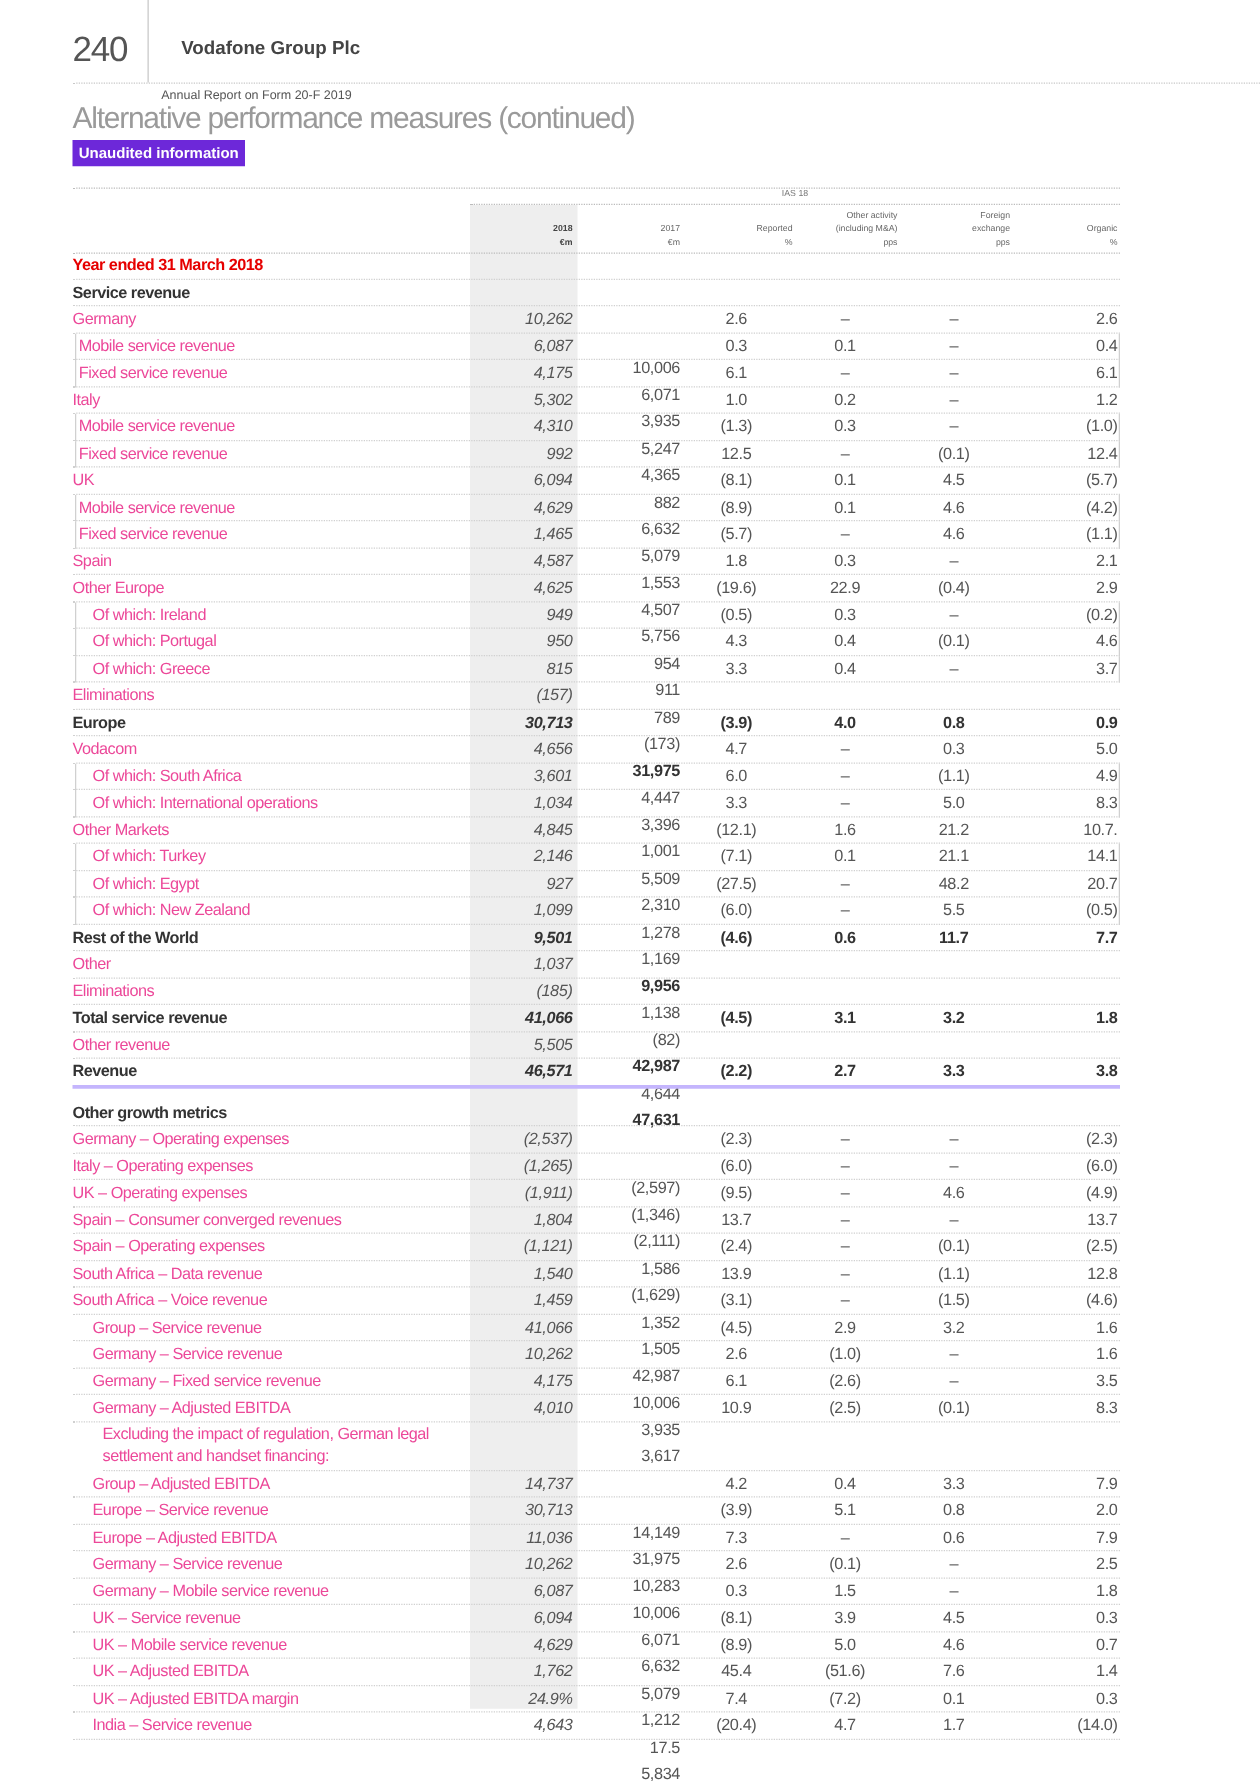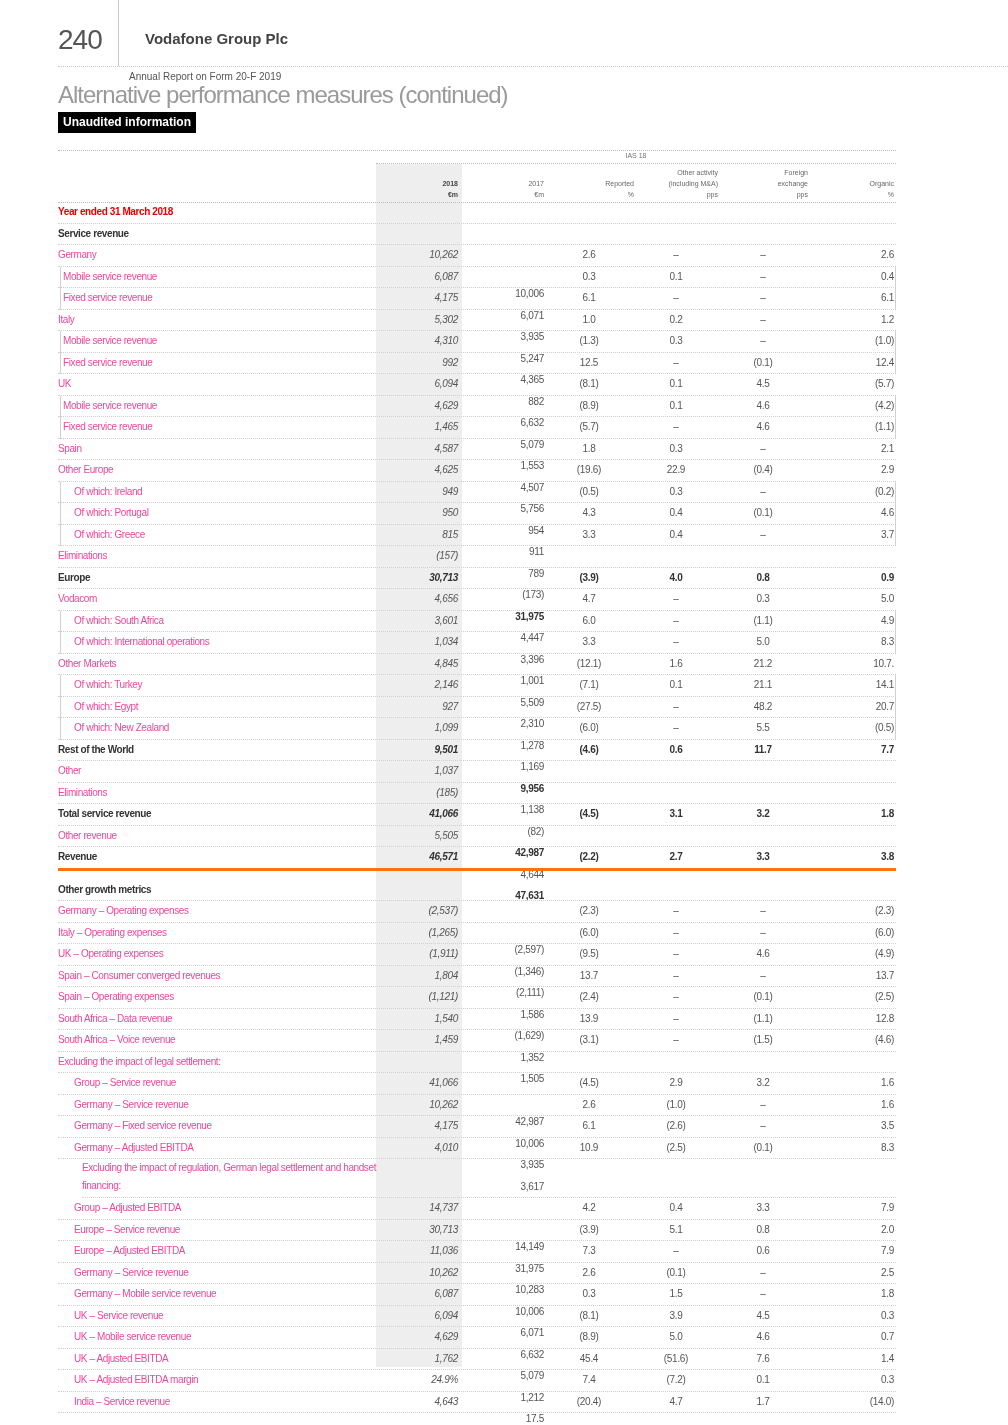--- a/index.html
+++ b/index.html
@@ -3,52 +3,52 @@
 <meta charset="utf-8">
 <style>
   html, body { margin: 0; padding: 0; background: #ffffff; }
   body { width: 1008px; height: 1425px; position: relative; font-family: "Liberation Sans", sans-serif; color: #4a4a4a; overflow: hidden; }
   .page-num { position: absolute; left: 58px; top: 24px; font-size: 28px; color: #555; font-weight: 300; letter-spacing: -1px; }
   .vsep { position: absolute; left: 118px; top: 0; width: 1px; height: 66px; background: #c8c8c8; }
   .company { position: absolute; left: 129px; top: 30px; font-size: 15px; font-weight: bold; color: #444; margin-left: 16px; }
   .report { position: absolute; left: 129px; top: 43px; font-size: 10px; color: #555; margin-top: 28px; }
   .hline-top { position: absolute; left: 58px; top: 66px; width: 950px; border-top: 1px dotted #c8c8c8; }
   .title { position: absolute; left: 58px; top: 81px; font-size: 24px; color: #9a9a9a; letter-spacing: -1px; font-weight: 300; }
-  .badge { position: absolute; left: 58px; top: 112px; background: #000000; color: #fff; font-size: 12px; font-weight: bold; padding: 3px 5px 4px 5px; }
+  .badge { position: absolute; left: 58px; top: 112px; background: #6d28d9; color: #fff; font-size: 12px; font-weight: bold; padding: 3px 5px 4px 5px; }
 
   .table-wrap { position: absolute; left: 58px; top: 150px; width: 838px; }
   .shade { position: absolute; left: 318px; top: 14px; width: 86px; height: 1203px; background: #eeeeee; }
   .hdr-top { position: absolute; left: 0; top: 0; width: 838px; border-top: 1px dotted #bbb; }
   .ias { position: absolute; left: 318px; top: 2px; width: 520px; text-align: center; font-size: 7px; color: #777; }
   .ias-line { position: absolute; left: 318px; top: 13px; width: 520px; border-top: 1px dotted #bbb; }
   .colhdr { position: absolute; top: 17px; font-size: 7px; color: #666; text-align: right; line-height: 11px; }
   .colhdr.bold { font-weight: bold; color: #444; }
   .hdr-bottom { position: absolute; left: 0; top: 52px; width: 838px; border-top: 1px dotted #bbb; }
 
   .rows { position: absolute; left: 0; top: 52px; width: 838px; }
-  .row { position: relative; height: 20.5px; border-bottom: 1px dotted #d0d0d0; font-size: 10px; line-height: 20px; white-space: nowrap; }
+  .row { position: relative; height: 20.5px; border-bottom: 1px dotted #d0d0d0; font-size: 13px; line-height: 20px; white-space: nowrap; }
   .row .label { position: absolute; left: 0; top: 0; color: #ec4899; letter-spacing: -0.4px; }
   .row.sub .label { left: 5px; }
   .row.subsub .label { left: 16px; }
   .row.indent .label { left: 16px; }
   .row.bold .label, .row.bold .c { font-weight: bold; color: #333; }
   .row.red .label { color: #e60000; font-weight: bold; }
   .row.section .label { font-weight: bold; color: #333; }
   .row .c { position: absolute; top: 0; text-align: right; color: #555; letter-spacing: -0.3px; }
   .c0 { left: 318px; width: 82px; font-style: italic; }
   .c1 { left: 404px; width: 82px; margin-top: 39px; }
   .c2 { left: 486px; width: 90px; }
   .c3 { left: 576px; width: 84px; }
   .c4 { left: 660px; width: 90px; }
   .c5 { left: 750px; width: 86px; }
   .c2, .c3, .c4 { text-align: center !important; }
   .boxed::before { content: ""; position: absolute; left: 2px; top: 0; bottom: -1px; border-left: 1px solid #d0d0d0; }
   .boxed::after { content: ""; position: absolute; right: 0; top: 0; bottom: -1px; border-right: 1px solid #d0d0d0; }
   .gap { height: 9px; }
-  .row.thick { border-bottom: 3px solid #f97316; }
+  .row.thick { border-bottom: 3px solid #c4b5fd; }
   .row.tall { height: 38px; margin-left: 24px; }
   .row.tall .label { white-space: normal; width: 300px; line-height: 18px; }
 </style>
 </head>
 <body>
 
 <div class="page-num">240</div>
 <div class="vsep"></div>
 <div class="company">Vodafone Group Plc</div>
 <div class="report">Annual Report on Form 20-F 2019</div>
@@ -440,29 +440,20 @@
       </div>
       <div class="row ">
         <span class="label">South Africa – Voice revenue</span>
         <span class="c c0">1,459</span>
         <span class="c c1">1,505</span>
         <span class="c c2">(3.1)</span>
         <span class="c c3">–</span>
         <span class="c c4">(1.5)</span>
         <span class="c c5">(4.6)</span>
       </div>
-      <div class="row ">
-        <span class="label">Excluding the impact of legal settlement:</span>
-        <span class="c c0"></span>
-        <span class="c c1"></span>
-        <span class="c c2"></span>
-        <span class="c c3"></span>
-        <span class="c c4"></span>
-        <span class="c c5"></span>
-      </div>
       <div class="row indent">
         <span class="label">Group – Service revenue</span>
         <span class="c c0">41,066</span>
         <span class="c c1">42,987</span>
         <span class="c c2">(4.5)</span>
         <span class="c c3">2.9</span>
         <span class="c c4">3.2</span>
         <span class="c c5">1.6</span>
       </div>
       <div class="row indent">

